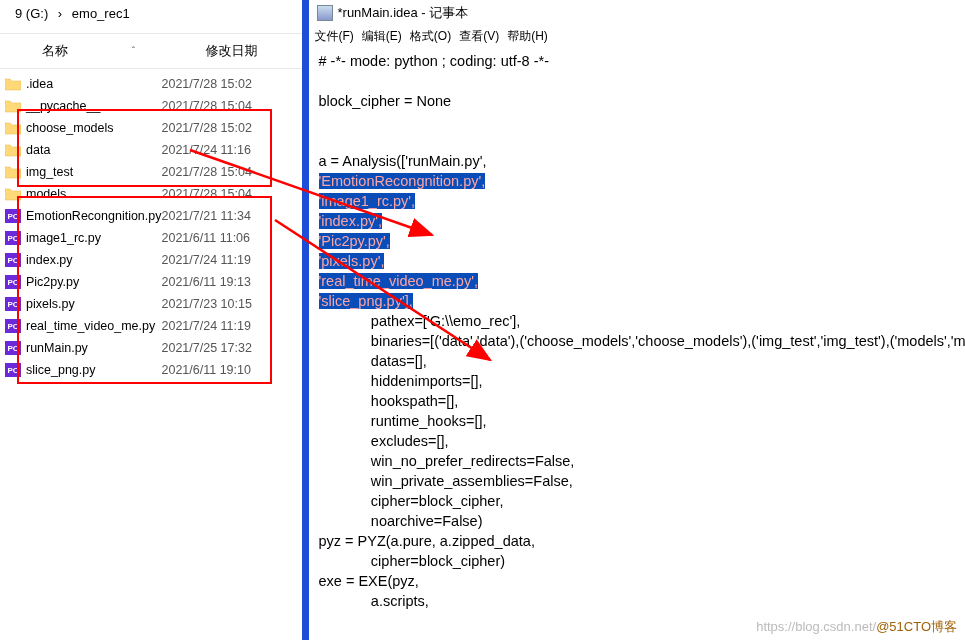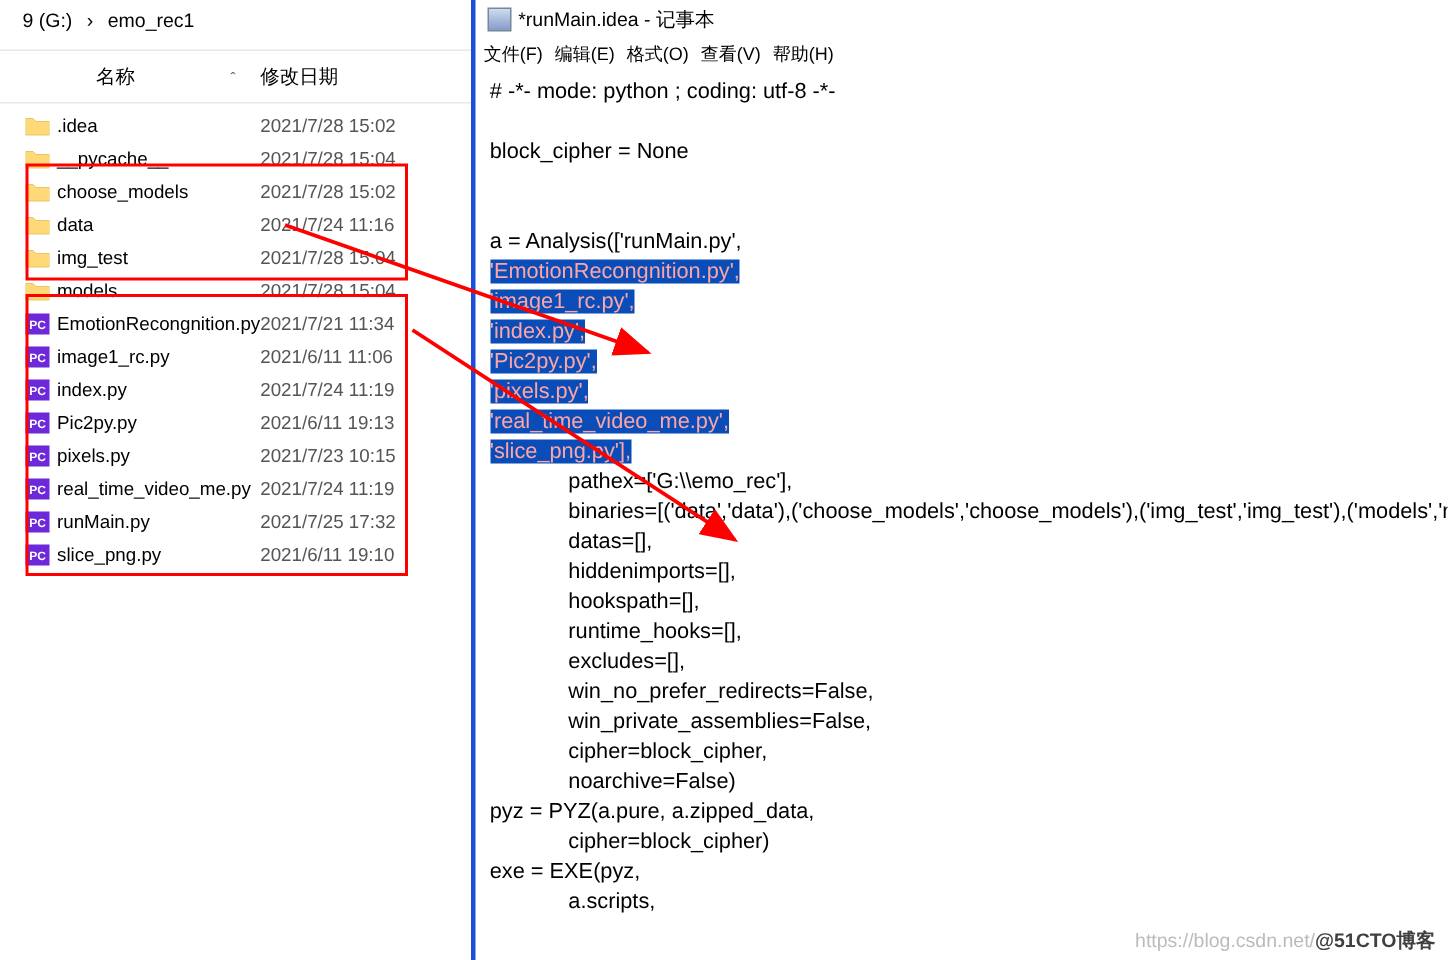--- a/index.html
+++ b/index.html
@@ -1,47 +1,47 @@
 <!DOCTYPE html>
 <html><head>
 <meta charset="utf-8">
 <style>
 * { box-sizing: border-box; margin: 0; padding: 0; }
 body { font-family: "Microsoft YaHei", "Segoe UI", sans-serif; font-size: 13px; background: #fff; color: #000; width: 965px; height: 640px; overflow: hidden; position: relative; }
 .container { display: flex; height: 100%; }
-.left-pane { width: 430px; border-right: 3px solid #1d4ed8; position: relative; }
+.left-pane { width: 430px; border-right: 7px solid #1d4ed8; position: relative; }
 .right-pane { flex: 1; display: flex; flex-direction: column; }
 .breadcrumb { padding: 6px 12px; font-size: 13px; color: #000; }
 .breadcrumb span { margin: 0 3px; }
 .file-header { display: flex; padding: 8px 0; border-top: 1px solid #e8e8e8; border-bottom: 1px solid #e8e8e8; margin-top: 6px; }
-.col-name { padding-left: 64px; flex: 1; }
-.col-date { width: 140px; }
+.col-name { padding-left: 42px; flex: 1; }
+.col-date { width: 140px; text-align: center; }
 .sort-caret { font-size: 10px; color: #666; margin-left: 60px; }
 .file-list { padding-top: 4px; }
-.file-row { display: flex; align-items: center; padding: 2px 0 2px 4px; height: 22px; margin-left: 12px; }
+.file-row { display: flex; align-items: center; padding: 2px 0 2px 4px; height: 22px; }
 .file-row .icon { width: 18px; height: 18px; margin-right: 4px; display: inline-flex; align-items: center; justify-content: center; }
 .file-name { flex: 1; font-size: 12.5px; }
 .file-date { width: 140px; font-size: 12.5px; color: #555; }
 .folder-icon svg { width: 16px; height: 14px; }
 .pc-icon { background: #6d28d9; color: #fff; font-size: 8px; font-weight: bold; width: 16px; height: 14px; display: inline-flex; align-items: center; justify-content: center; }
 .file-icon { width: 14px; height: 16px; border: 1px solid #bbb; background: #fff; position: relative; }
 .file-icon::before { content: ""; position: absolute; right: -1px; top: -1px; border-left: 4px solid transparent; border-top: 4px solid #fff; }
 .file-icon::after { content: ""; position: absolute; right: -1px; top: -1px; border-left: 4px solid #bbb; border-top: 4px solid transparent; }
 .red-box { position: absolute; border: 2px solid red; pointer-events: none; }
 .box1 { left: 17px; top: 109px; width: 255px; height: 78px; }
 .box2 { left: 17px; top: 196px; width: 255px; height: 188px; }
 .arrow { position: absolute; pointer-events: none; }
 .notepad-title { padding: 4px 8px; display: flex; align-items: center; }
 .notepad-icon { width: 16px; height: 16px; margin-right: 5px; display: inline-block; background: linear-gradient(#cde, #89c); border: 1px solid #789; }
 .menubar { padding: 2px 6px; font-size: 12px; }
 .menubar span { margin-right: 8px; }
 .editor { padding: 4px 10px; font-size: 14.5px; line-height: 1.38; font-family: "Microsoft YaHei", sans-serif; white-space: pre; overflow: hidden; }
 .hl { background: #0a4db9; color: #fca5a5; }
 .watermark { position: absolute; right: 8px; bottom: 4px; font-size: 13px; color: #bbb; }
-.watermark b { color: #404040; font-weight: bold; }
+.watermark b { color: #a16207; font-weight: normal; }
 </style>
 </head>
 <body>
 
 <div class="container">
   <div class="left-pane">
     <div class="breadcrumb">
       <span>9 (G:)</span>
       <span>›</span>
       <span>emo_rec1</span>

